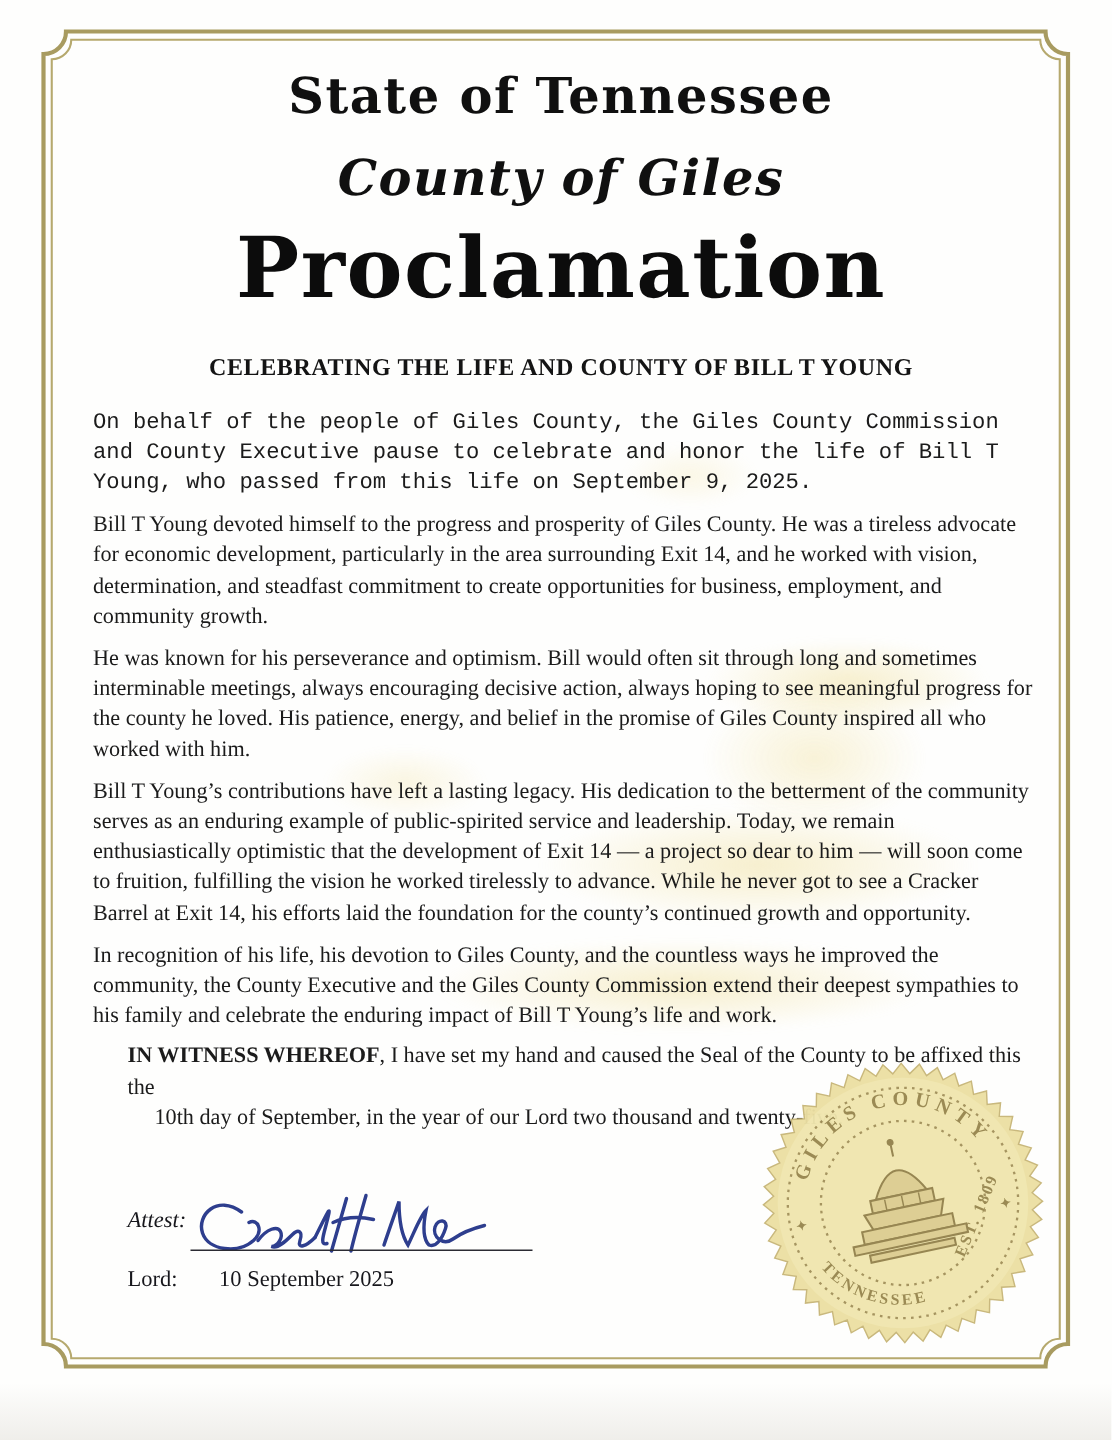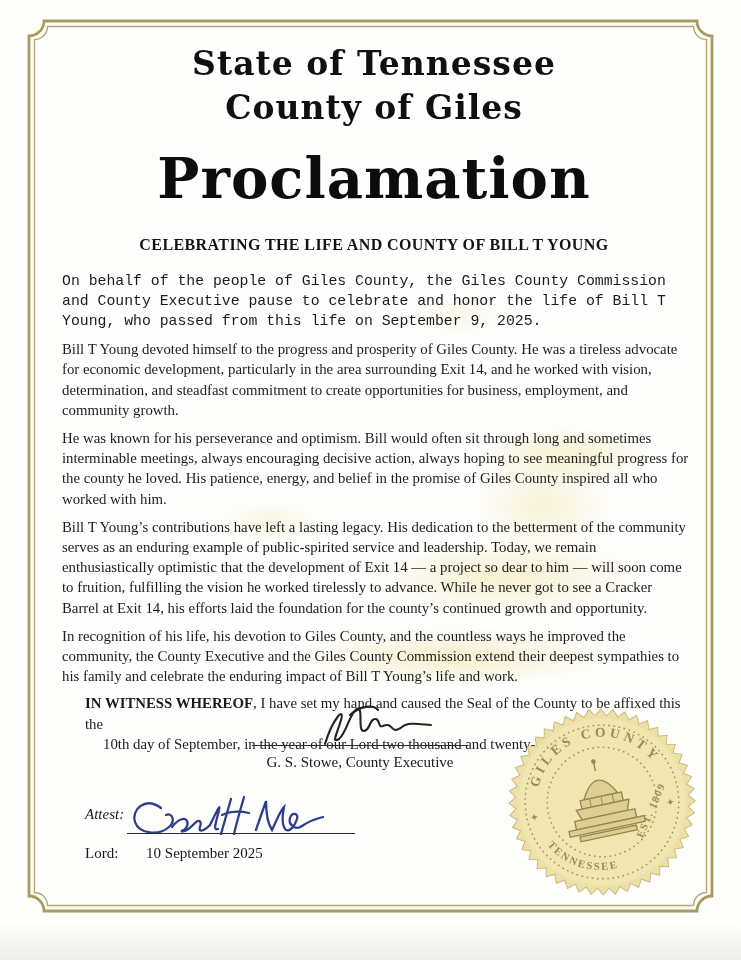--- a/index.html
+++ b/index.html
@@ -19,23 +19,23 @@
   .s1{left:470px;top:426px;width:190px;height:58px;}
   .s2{left:358px;top:538px;width:295px;height:78px;}
   .s3{left:288px;top:626px;width:335px;height:62px;}
   .s4{left:468px;top:458px;width:150px;height:95px;opacity:.8;}
   .s5{left:215px;top:498px;width:110px;height:48px;opacity:.6;}
   .s6{left:415px;top:296px;width:90px;height:42px;opacity:.5;}
 
   .content{position:absolute;left:58px;top:44px;width:632px;}
   .hdr{font-family:"DejaVu Serif", serif;font-weight:bold;text-align:center;
        font-size:33px;line-height:1.2;letter-spacing:1px;color:#101010;}
-  .county{margin-top:4px;}
+  .county{margin-top:15px;font-style:italic;}
   .title{font-family:"DejaVu Serif", serif;font-weight:bold;text-align:center;
-       font-size:56px;line-height:1.22;letter-spacing:1px;margin-top:17px;color:#0c0c0c;}
+       font-size:56px;line-height:1.22;letter-spacing:1px;margin-top:7px;color:#0c0c0c;}
   .subject{margin-top:23px;text-align:center;font-weight:bold;font-size:16px;
        letter-spacing:.4px;color:#141414;}
   .para{margin:8px 0 0 4px;font-size:14.8px;line-height:20.2px;}
   .para.first{margin-top:17px;font-family:Liberation Mono, monospace;}
   .witness{margin:7px 0 0 4px;padding-left:23px;font-size:14.8px;line-height:20.4px;}
   .witness .bold{font-weight:bold;}
   .wl2{margin-left:18px;}
 
   .sig-block{position:absolute;left:252px;top:704px;width:216px;text-align:center;}
   .stowe-sig{position:relative;left:24px;display:block;margin:0 auto;}
@@ -78,30 +78,20 @@
 
     <p class="para first">On behalf of the people of Giles County, the Giles County Commission and County Executive pause to celebrate and honor the life of Bill T Young, who passed from this life on September 9, 2025.</p>
     <p class="para">Bill T Young devoted himself to the progress and prosperity of Giles County. He was a tireless advocate for economic development, particularly in the area surrounding Exit 14, and he worked with vision, determination, and steadfast commitment to create opportunities for business, employment, and community growth.</p>
     <p class="para">He was known for his perseverance and optimism. Bill would often sit through long and sometimes interminable meetings, always encouraging decisive action, always hoping to see meaningful progress for the county he loved. His patience, energy, and belief in the promise of Giles County inspired all who worked with him.</p>
     <p class="para">Bill T Young’s contributions have left a lasting legacy. His dedication to the betterment of the community serves as an enduring example of public-spirited service and leadership. Today, we remain enthusiastically optimistic that the development of Exit 14 — a project so dear to him — will soon come to fruition, fulfilling the vision he worked tirelessly to advance. While he never got to see a Cracker Barrel at Exit 14, his efforts laid the foundation for the county’s continued growth and opportunity.</p>
     <p class="para">In recognition of his life, his devotion to Giles County, and the countless ways he improved the community, the County Executive and the Giles County Commission extend their deepest sympathies to his family and celebrate the enduring impact of Bill T Young’s life and work.</p>
 
     <p class="witness"><span class="bold">IN WITNESS WHEREOF</span><span>, I have set my hand and caused the Seal of the County to be affixed this the</span><br><span class="wl2">10th day of September, in the year of our Lord two thousand and twenty-five.</span></p>
   </main>
 
-  <div class="sig-block">
-    <svg class="stowe-sig" width="130" height="44" viewBox="0 0 130 44">
-      <g fill="none" stroke="#23232b" stroke-width="2.1" stroke-linecap="round">
-        <path d="M6,40 C14,14 26,2 22,16 C18,30 12,40 20,35 C28,28 31,8 38,5 C45,2 38,28 45,27 C52,26 50,14 57,15 C61,16 59,24 64,22 C75,17 71,32 83,23 C89,18 99,20 112,21"></path>
-        <path d="M31,11 C41,2 54,0 59,6"></path>
-      </g>
-    </svg>
-    <div class="sig-line"></div>
-    <div class="sig-name">G. S. Stowe, County Executive</div>
-  </div>
 
   <div class="attest">
     <span class="lbl">Attest:</span>
     <svg class="wade-sig" width="240" height="58" viewBox="0 0 240 58">
       <g fill="none" stroke="#2e3e8e" stroke-width="2.3" stroke-linecap="round">
         <path d="M36,18 C20,6 6,20 10,32 C14,44 34,46 44,37 C51,31 47,22 41,25"></path>
         <path d="M47,37 C53,29 60,27 62,31 C64,35 60,41 56,41 C60,43 66,37 70,33 C74,29 77,31 75,37 C73,43 79,41 85,35"></path>
         <path d="M85,35 C91,23 96,12 94,20 C92,30 87,41 93,39"></path>
         <path d="M106,9 C102,23 98,37 96,44"></path>
         <path d="M119,7 C115,21 111,35 109,44"></path>

